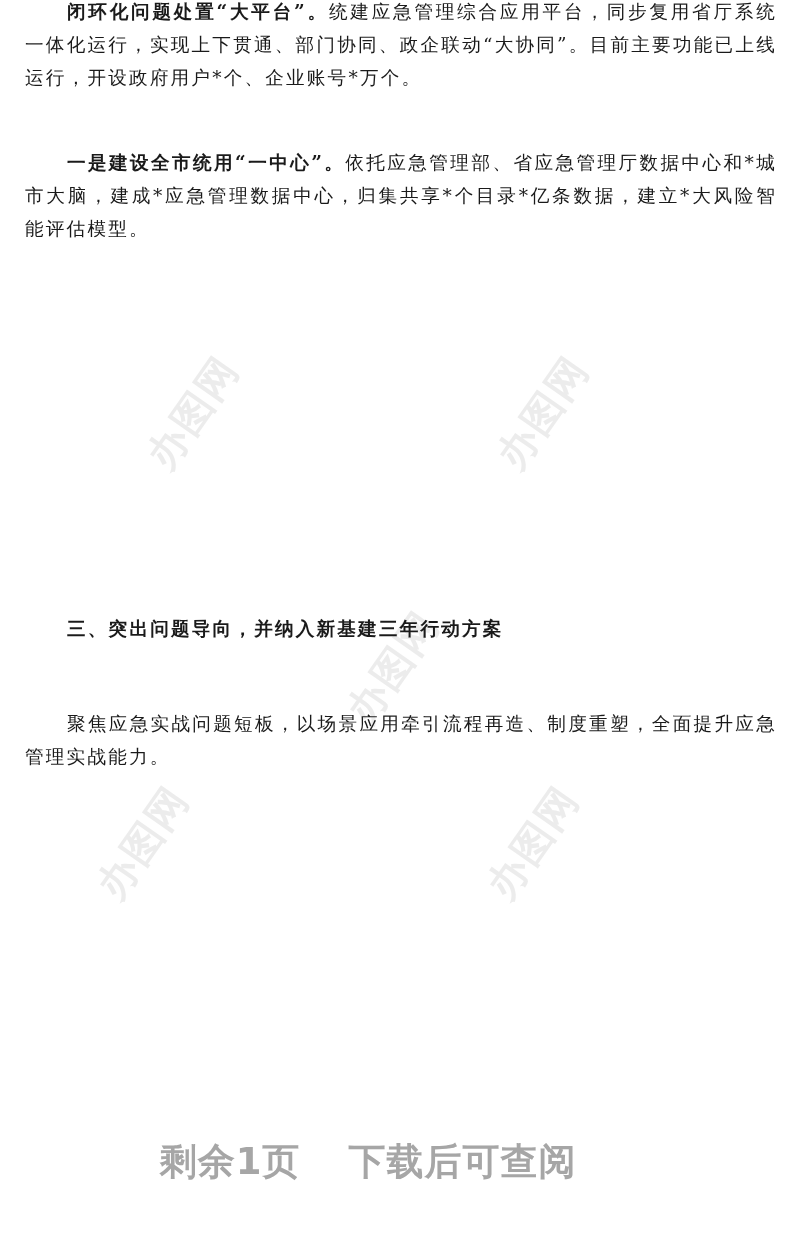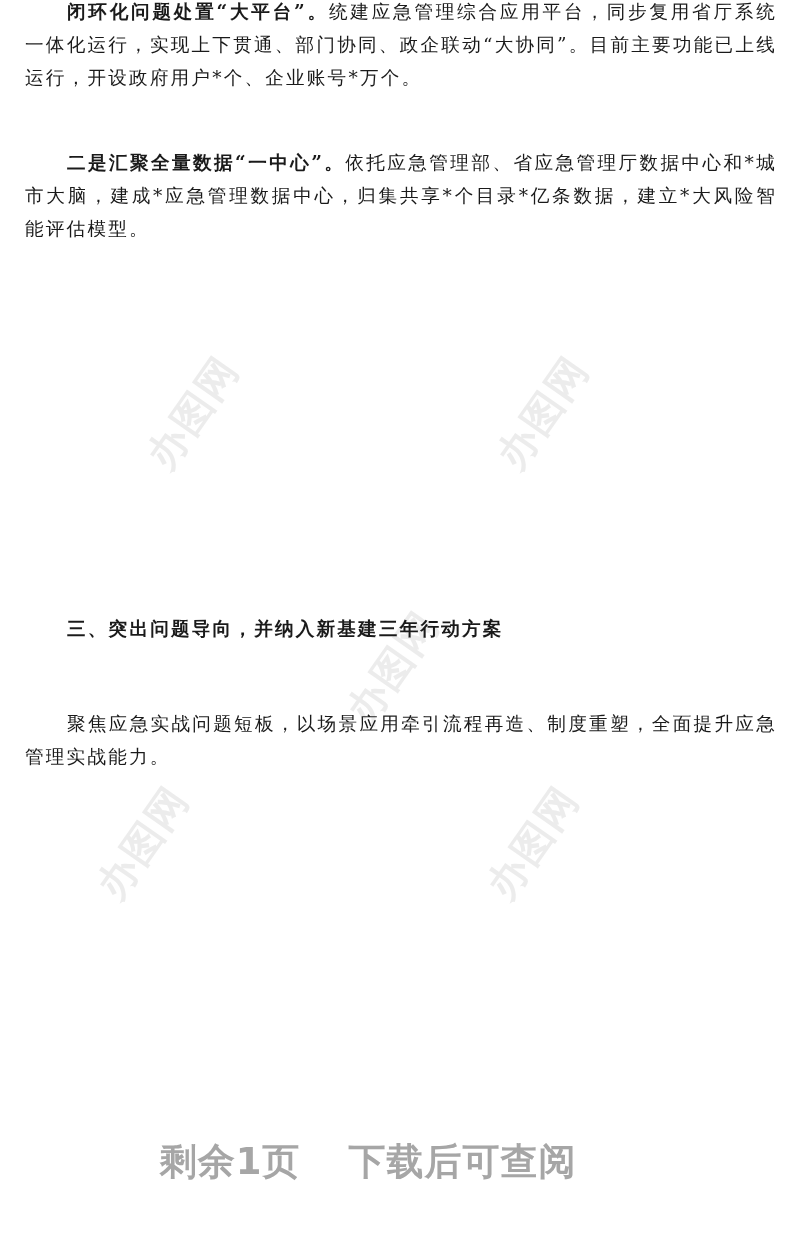--- a/index.html
+++ b/index.html
@@ -42,21 +42,21 @@
   <div class="watermark" style="left:480px; top:385px;">办图网</div>
   <div class="watermark" style="left:330px; top:640px;">办图网</div>
   <div class="watermark" style="left:80px; top:815px;">办图网</div>
   <div class="watermark" style="left:470px; top:815px;">办图网</div>
 
   <p class="para indent" style="top:-5px;">
     <span class="bold">闭环化问题处置“大平台”。</span><span>统建应急管理综合应用平台，同步复用省厅系统一体化运行，实现上下贯通、部门协同、政企联动“大协同”。目前主要功能已上线运行，开设政府用户*个、企业账号*万个。</span>
   </p>
 
   <p class="para indent" style="top:146px;">
-    <span class="bold">二是汇聚全量数据“一中心”。</span><span>依托应急管理部、省应急管理厅数据中心和*城市大脑，建成*应急管理数据中心，归集共享*个目录*亿条数据，建立*大风险智能评估模型。</span>
+    <span class="bold">一是建设全市统用“一中心”。</span><span>依托应急管理部、省应急管理厅数据中心和*城市大脑，建成*应急管理数据中心，归集共享*个目录*亿条数据，建立*大风险智能评估模型。</span>
   </p>
 
 
 
   <p class="para indent heading" style="top:612px;">三、突出问题导向，并纳入新基建三年行动方案</p>
 
   <p class="para indent" style="top:707px;">
     <span>聚焦应急实战问题短板，以场景应用牵引流程再造、制度重塑，全面提升应急管理实战能力。</span>
   </p>
 

